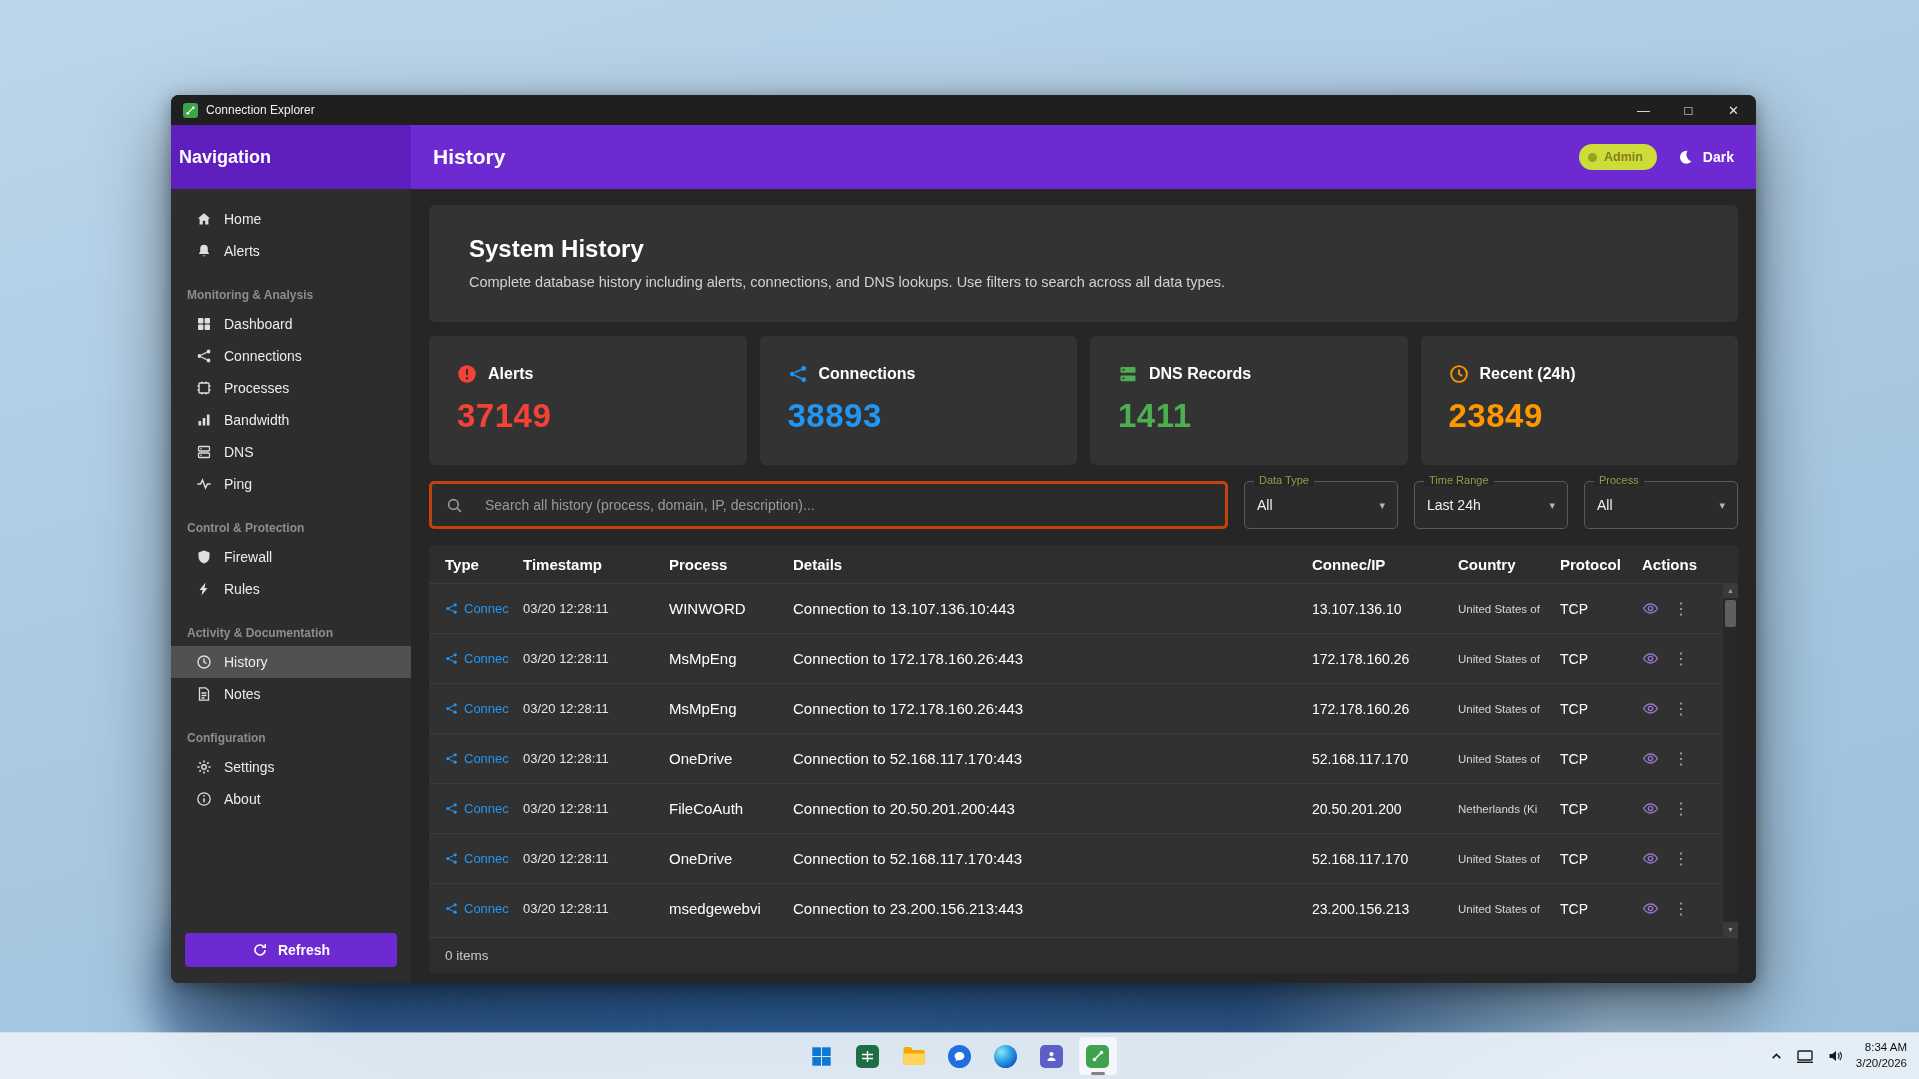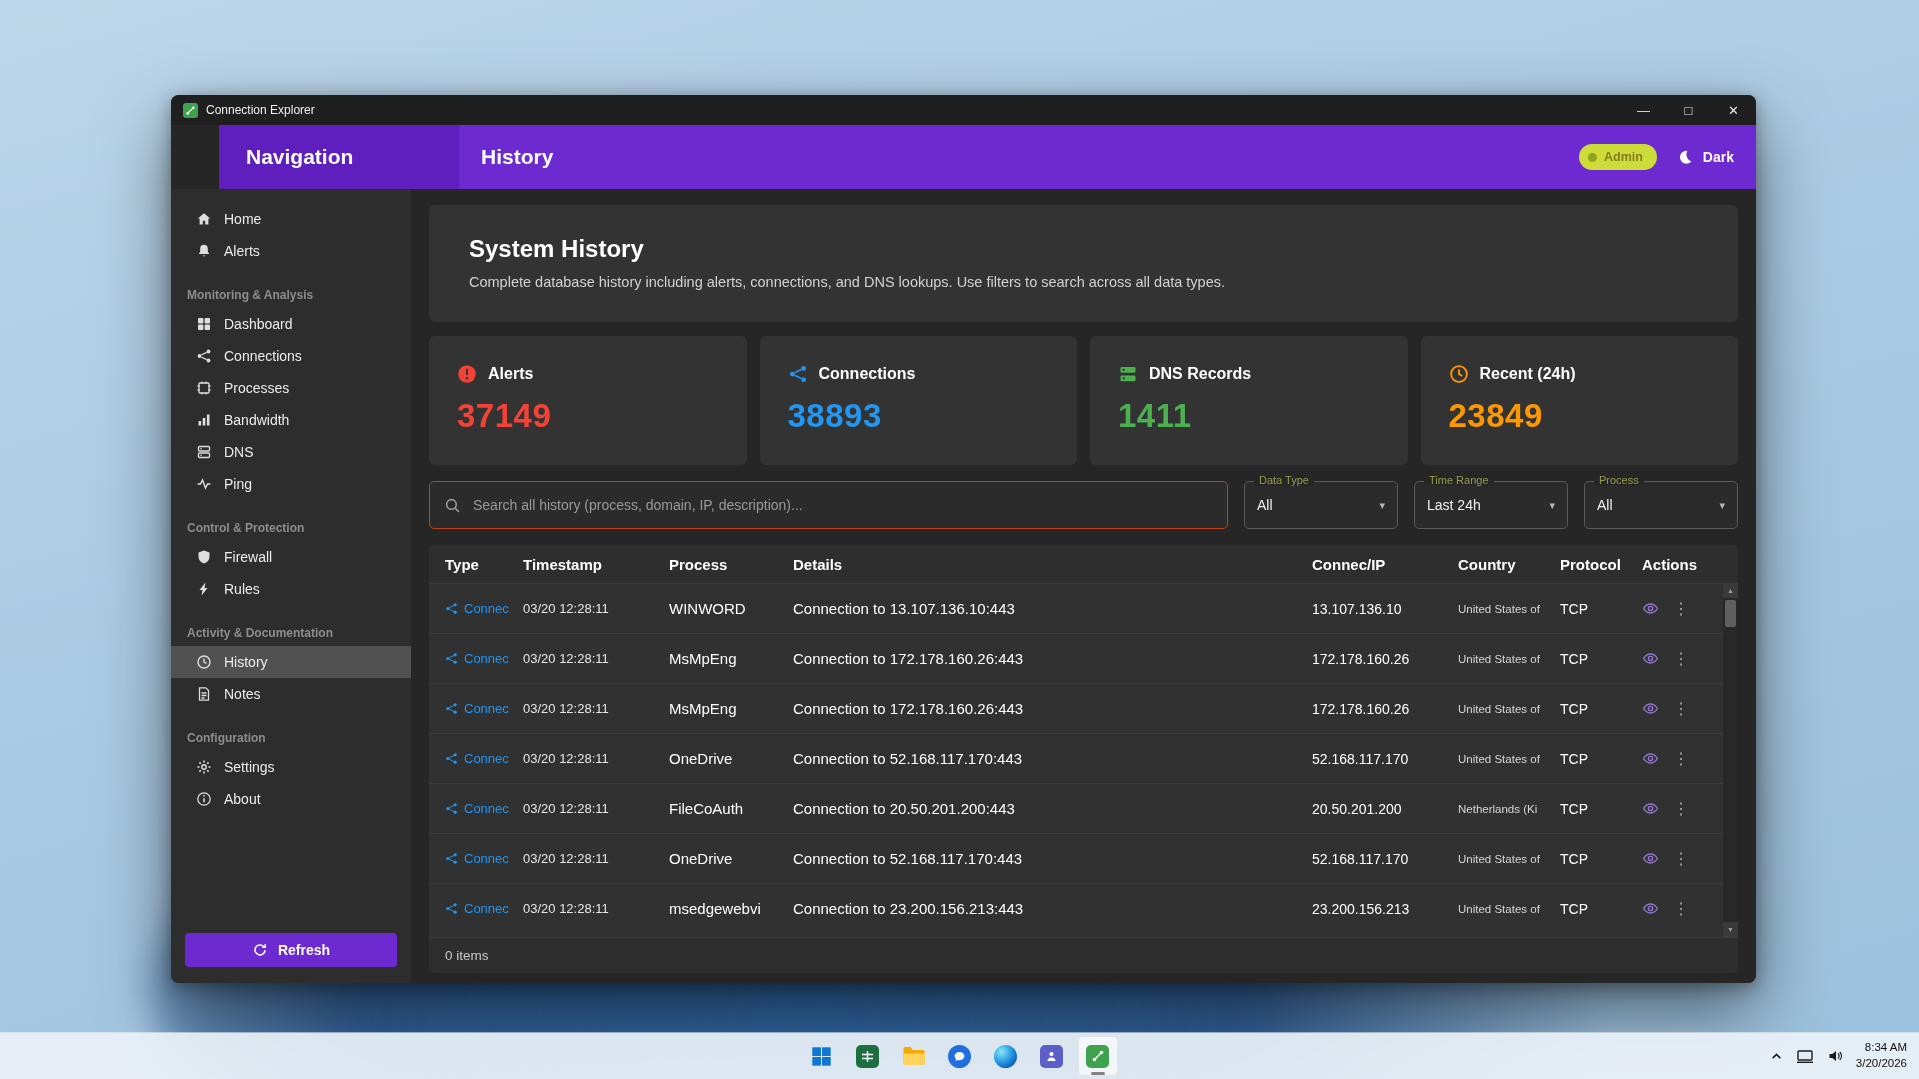--- a/index.html
+++ b/index.html
@@ -23,21 +23,21 @@
     box-shadow: 0 30px 70px rgba(0,0,0,.5), 0 4px 18px rgba(0,0,0,.35);
     display: flex; flex-direction: column;
   }
   .titlebar { height: 30px; flex: 0 0 auto; background: #1f1f1f; display: flex; align-items: center; gap: 8px; padding-left: 12px; }
   .app-icon { width: 15px; height: 15px; border-radius: 3px; background: #3fa34d; display: flex; align-items: center; justify-content: center; }
   .titlebar-title { font-size: 12px; color: #f0f0f0; }
   .win-controls { margin-left: auto; display: flex; height: 100%; }
   .win-btn { width: 45px; display: flex; align-items: center; justify-content: center; color: #e8e8e8; font-size: 13px; }
 
   .header { height: 64px; flex: 0 0 auto; display: flex; }
-  .header-nav { width: 240px; background: #5e1fbe; display: flex; align-items: center; padding-left: 27px; font-size: 21px; font-weight: bold; margin-left: 48px; }
+  .header-nav { width: 240px; background: #5e1fbe; display: flex; align-items: center; padding-left: 8px; font-size: 18px; font-weight: bold; }
   .header-main { flex: 1; background: #6d2ad1; display: flex; align-items: center; padding: 0 22px; font-size: 21px; font-weight: bold; }
   .header-right { margin-left: auto; display: flex; align-items: center; gap: 20px; }
   .admin-pill { background: #cddc39; border-radius: 13px; height: 26px; padding: 0 14px 0 9px; display: flex; align-items: center; gap: 7px; font-size: 12.5px; font-weight: bold; color: #877c1e; }
   .admin-dot { width: 9px; height: 9px; border-radius: 50%; background: #93a31f; }
   .theme-toggle { display: flex; align-items: center; gap: 9px; font-size: 14px; font-weight: bold; }
 
   .content { flex: 1; display: flex; min-height: 0; }
 
   
   .sidebar { width: 240px; flex: 0 0 auto; background: #2d2d2d; padding-top: 14px; position: relative; }
@@ -55,21 +55,21 @@
   .hero p { font-size: 14.5px; color: #d2d2d2; }
 
   .stats { display: flex; gap: 13px; margin-bottom: 16px; flex: 0 0 auto; }
   .stat { flex: 1; background: #333333; border-radius: 6px; padding: 28px 28px 30px; }
   .stat-head { display: flex; align-items: center; gap: 11px; font-size: 16px; font-weight: bold; margin-bottom: 13px; }
   .sicon { width: 20px; height: 20px; display: flex; }
   .sicon svg { width: 20px; height: 20px; }
   .stat-value { font-size: 33px; font-weight: bold; letter-spacing: .5px; }
 
   .filters { display: flex; gap: 16px; margin-bottom: 16px; flex: 0 0 auto; align-items: center; }
-  .search-box { flex: 1; height: 48px; border: 1px solid #c2410c; border-radius: 5px; background: #2b2b2b; display: flex; align-items: center; gap: 12px; padding: 0 14px; color: #9a9a9a; }
+  .search-box { flex: 1; height: 48px; border: 3px solid #c2410c; border-radius: 5px; background: #2b2b2b; display: flex; align-items: center; gap: 22px; padding: 0 14px; color: #9a9a9a; }
   .search-box svg { width: 17px; height: 17px; flex: 0 0 auto; }
   .search-box input { flex: 1; border: 0; outline: 0; background: transparent; color: #eaeaea; font-size: 14px; font-family: inherit; }
   .search-box input::placeholder { color: #9a9a9a; }
   .dropdown { width: 154px; height: 48px; border: 1px solid #5a5a5a; border-radius: 5px; background: #2b2b2b; position: relative; display: flex; align-items: center; padding: 0 12px; font-size: 14px; flex: 0 0 auto; cursor: pointer; }
   .dd-label { position: absolute; top: -8px; left: 9px; padding: 0 5px; background: #262626; font-size: 11px; color: #9a9a4d; }
   .dd-value { color: #f0f0f0; }
   .dd-arrow { margin-left: auto; color: #b5b5b5; font-size: 11px; }
 
   
   .table-card { flex: 1; min-height: 0; background: #313131; border-radius: 5px 5px 0 0; position: relative; overflow: hidden; display: flex; flex-direction: column; }

